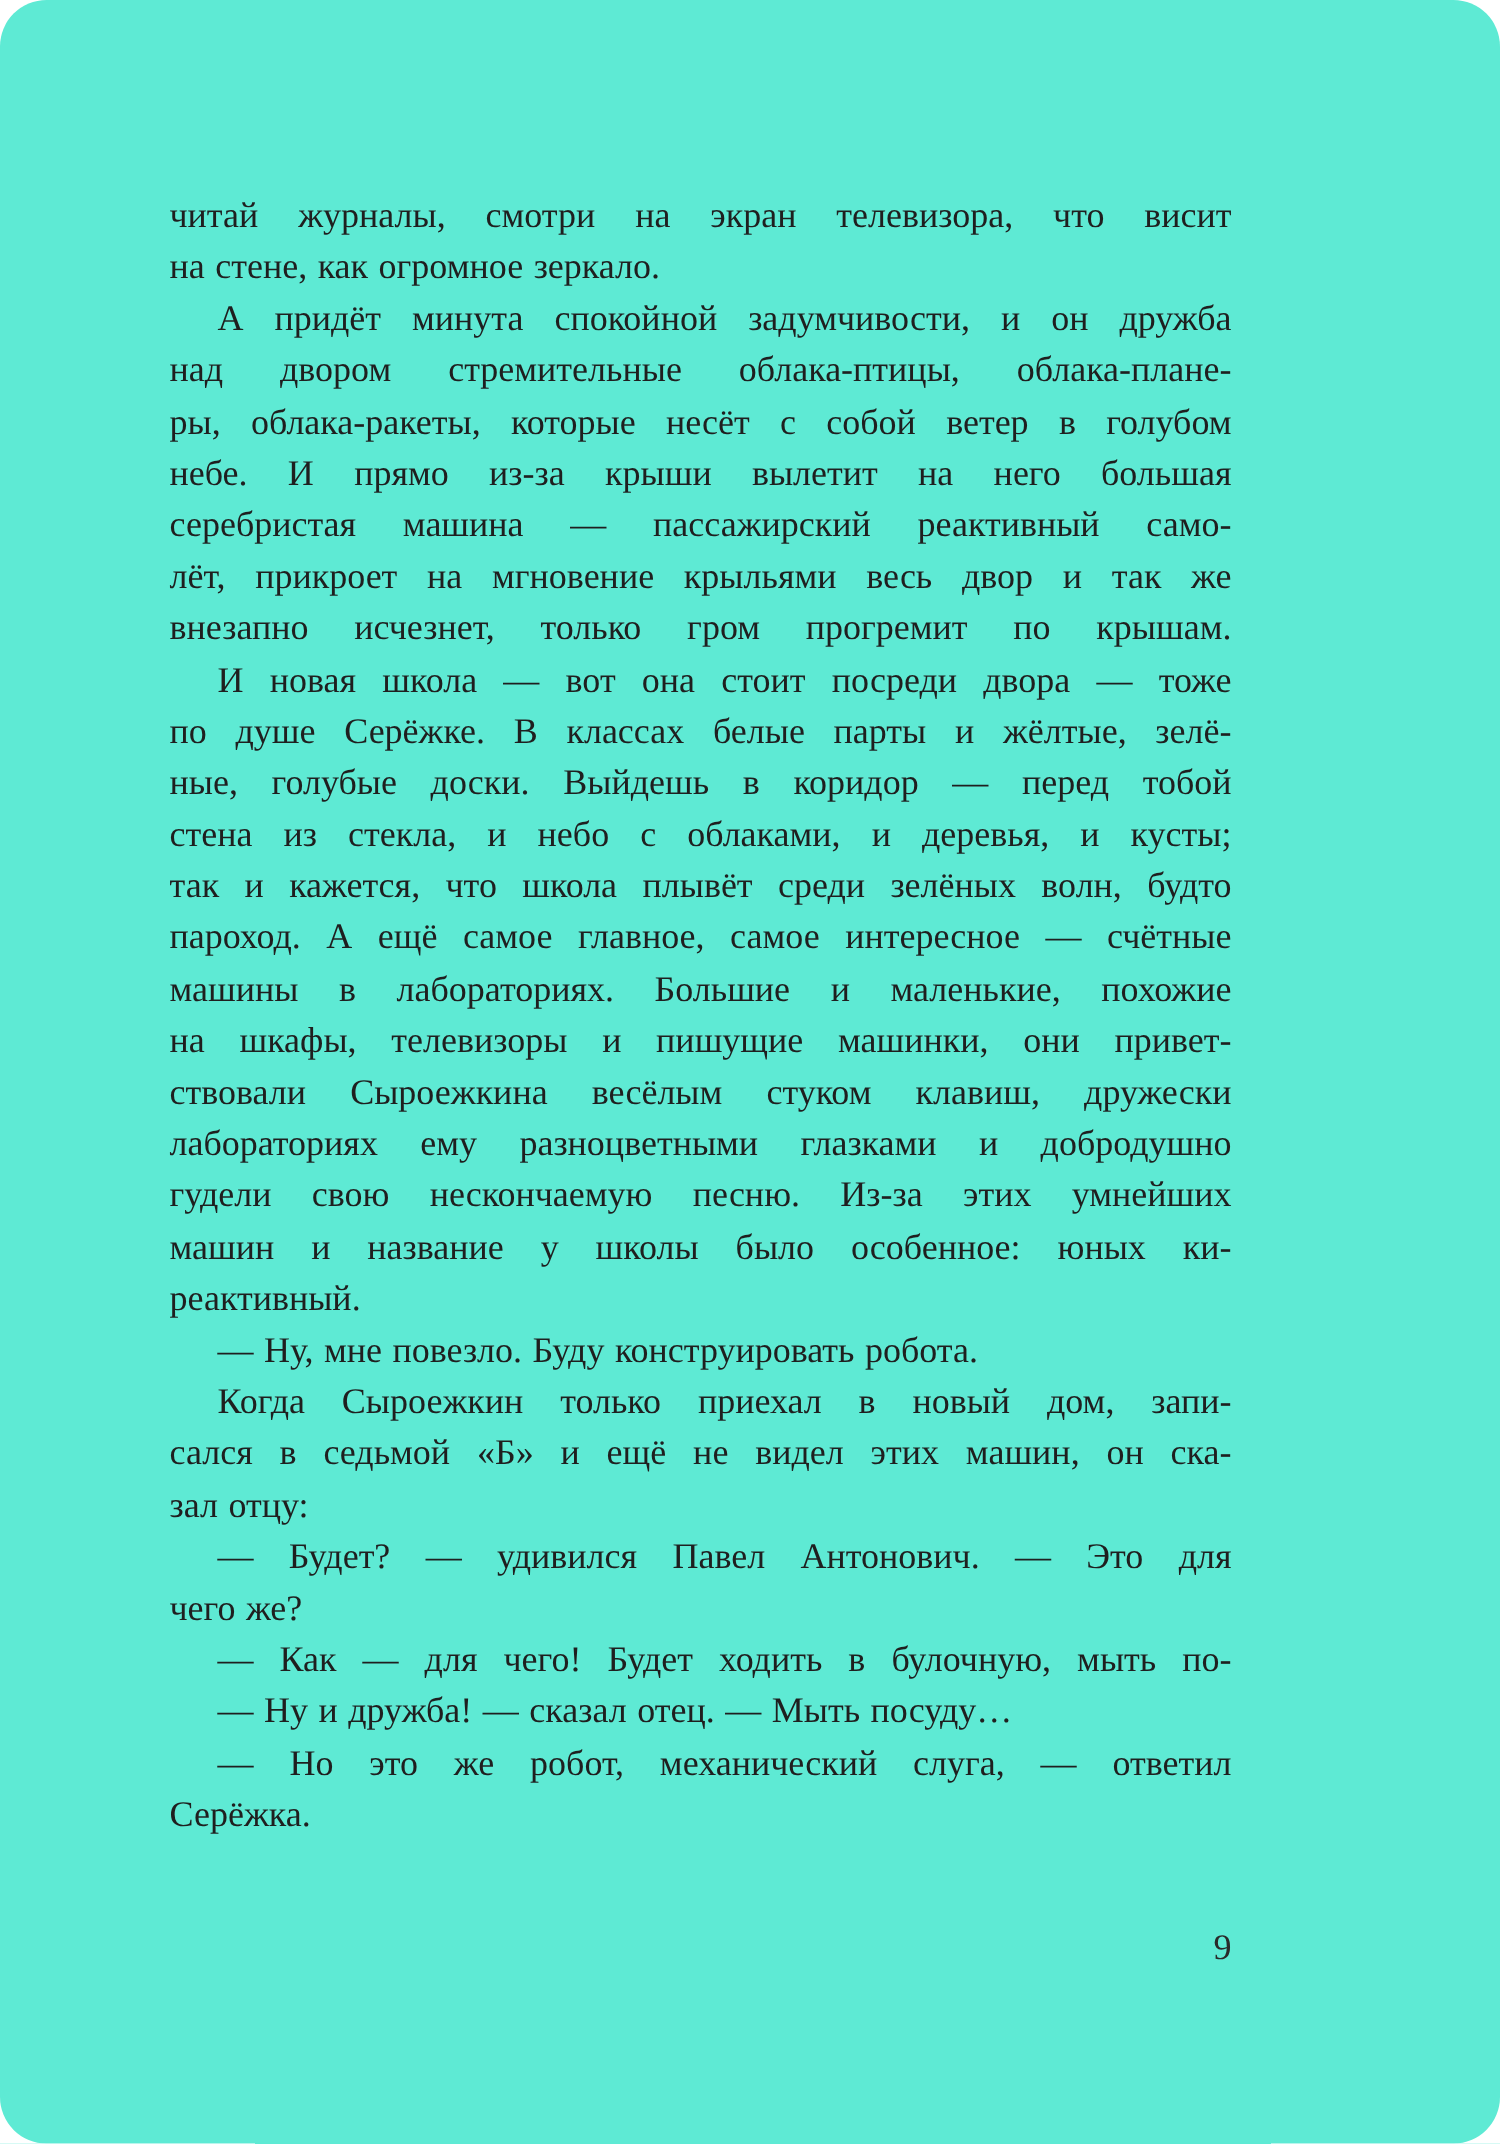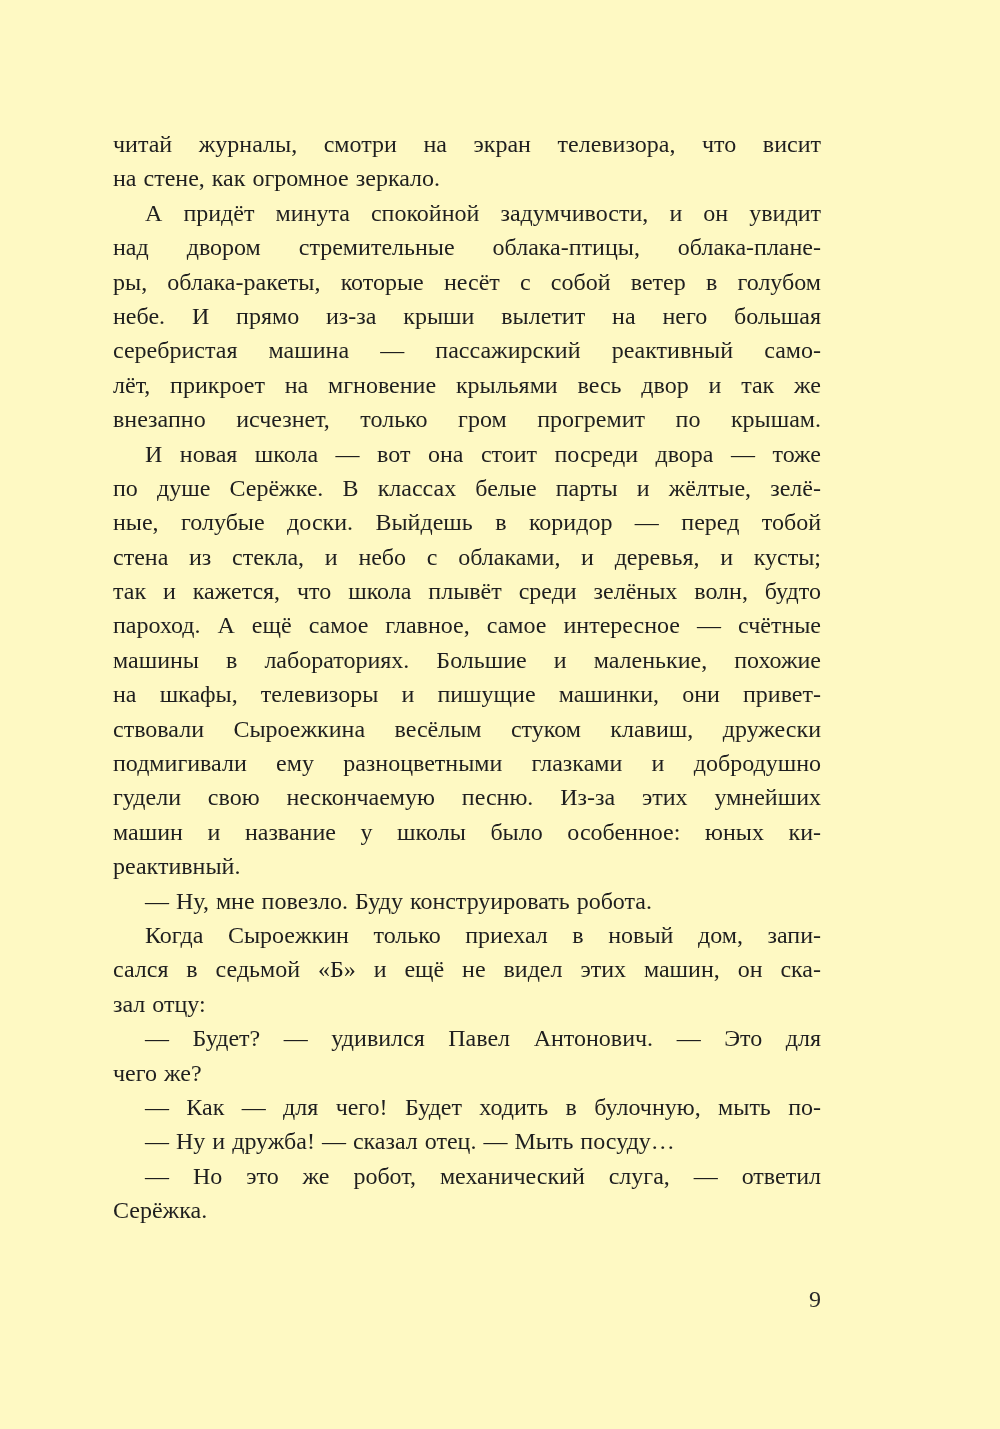--- a/index.html
+++ b/index.html
@@ -4,24 +4,25 @@
 <style>
   html, body {
     margin: 0;
     padding: 0;
     background: #ffffff;
   }
   .page {
     position: relative;
     width: 1000px;
     height: 1429px;
-    background: #fef9c3;
+    background: #5eead4;
     font-family: "Liberation Serif", "DejaVu Serif", serif;
     color: #1f1f1f;
     overflow: hidden;
+    border-radius: 31px;
   }
   .text-column {
     position: absolute;
     left: 113px;
     top: 127px;
     width: 708px;
   }
   .paragraph {
     margin: 0;
     padding: 0;
@@ -58,40 +59,40 @@
 
 <div class="page">
   <div class="text-column">
 
     <div class="paragraph">
       <div class="line">читай журналы, смотри на экран телевизора, что висит</div>
       <div class="line last">на стене, как огромное зеркало.</div>
     </div>
 
     <div class="paragraph">
-      <div class="line ind">А придёт минута спокойной задумчивости, и он увидит</div>
+      <div class="line ind">А придёт минута спокойной задумчивости, и он дружба</div>
       <div class="line">над двором стремительные облака-птицы, облака-плане-</div>
       <div class="line">ры, облака-ракеты, которые несёт с собой ветер в голубом</div>
       <div class="line">небе. И прямо из-за крыши вылетит на него большая</div>
       <div class="line">серебристая машина — пассажирский реактивный само-</div>
       <div class="line">лёт, прикроет на мгновение крыльями весь двор и так же</div>
       <div class="line">внезапно исчезнет, только гром прогремит по крышам.</div>
     </div>
 
     <div class="paragraph">
       <div class="line ind">И новая школа — вот она стоит посреди двора — тоже</div>
       <div class="line">по душе Серёжке. В классах белые парты и жёлтые, зелё-</div>
       <div class="line">ные, голубые доски. Выйдешь в коридор — перед тобой</div>
       <div class="line">стена из стекла, и небо с облаками, и деревья, и кусты;</div>
       <div class="line">так и кажется, что школа плывёт среди зелёных волн, будто</div>
       <div class="line">пароход. А ещё самое главное, самое интересное — счётные</div>
       <div class="line">машины в лабораториях. Большие и маленькие, похожие</div>
       <div class="line">на шкафы, телевизоры и пишущие машинки, они привет-</div>
       <div class="line">ствовали Сыроежкина весёлым стуком клавиш, дружески</div>
-      <div class="line">подмигивали ему разноцветными глазками и добродушно</div>
+      <div class="line">лабораториях ему разноцветными глазками и добродушно</div>
       <div class="line">гудели свою нескончаемую песню. Из-за этих умнейших</div>
       <div class="line">машин и название у школы было особенное: юных ки-</div>
       <div class="line last">реактивный.</div>
     </div>
 
     <div class="paragraph">
       <div class="line ind last">— Ну, мне повезло. Буду конструировать робота.</div>
     </div>
 
     <div class="paragraph">

